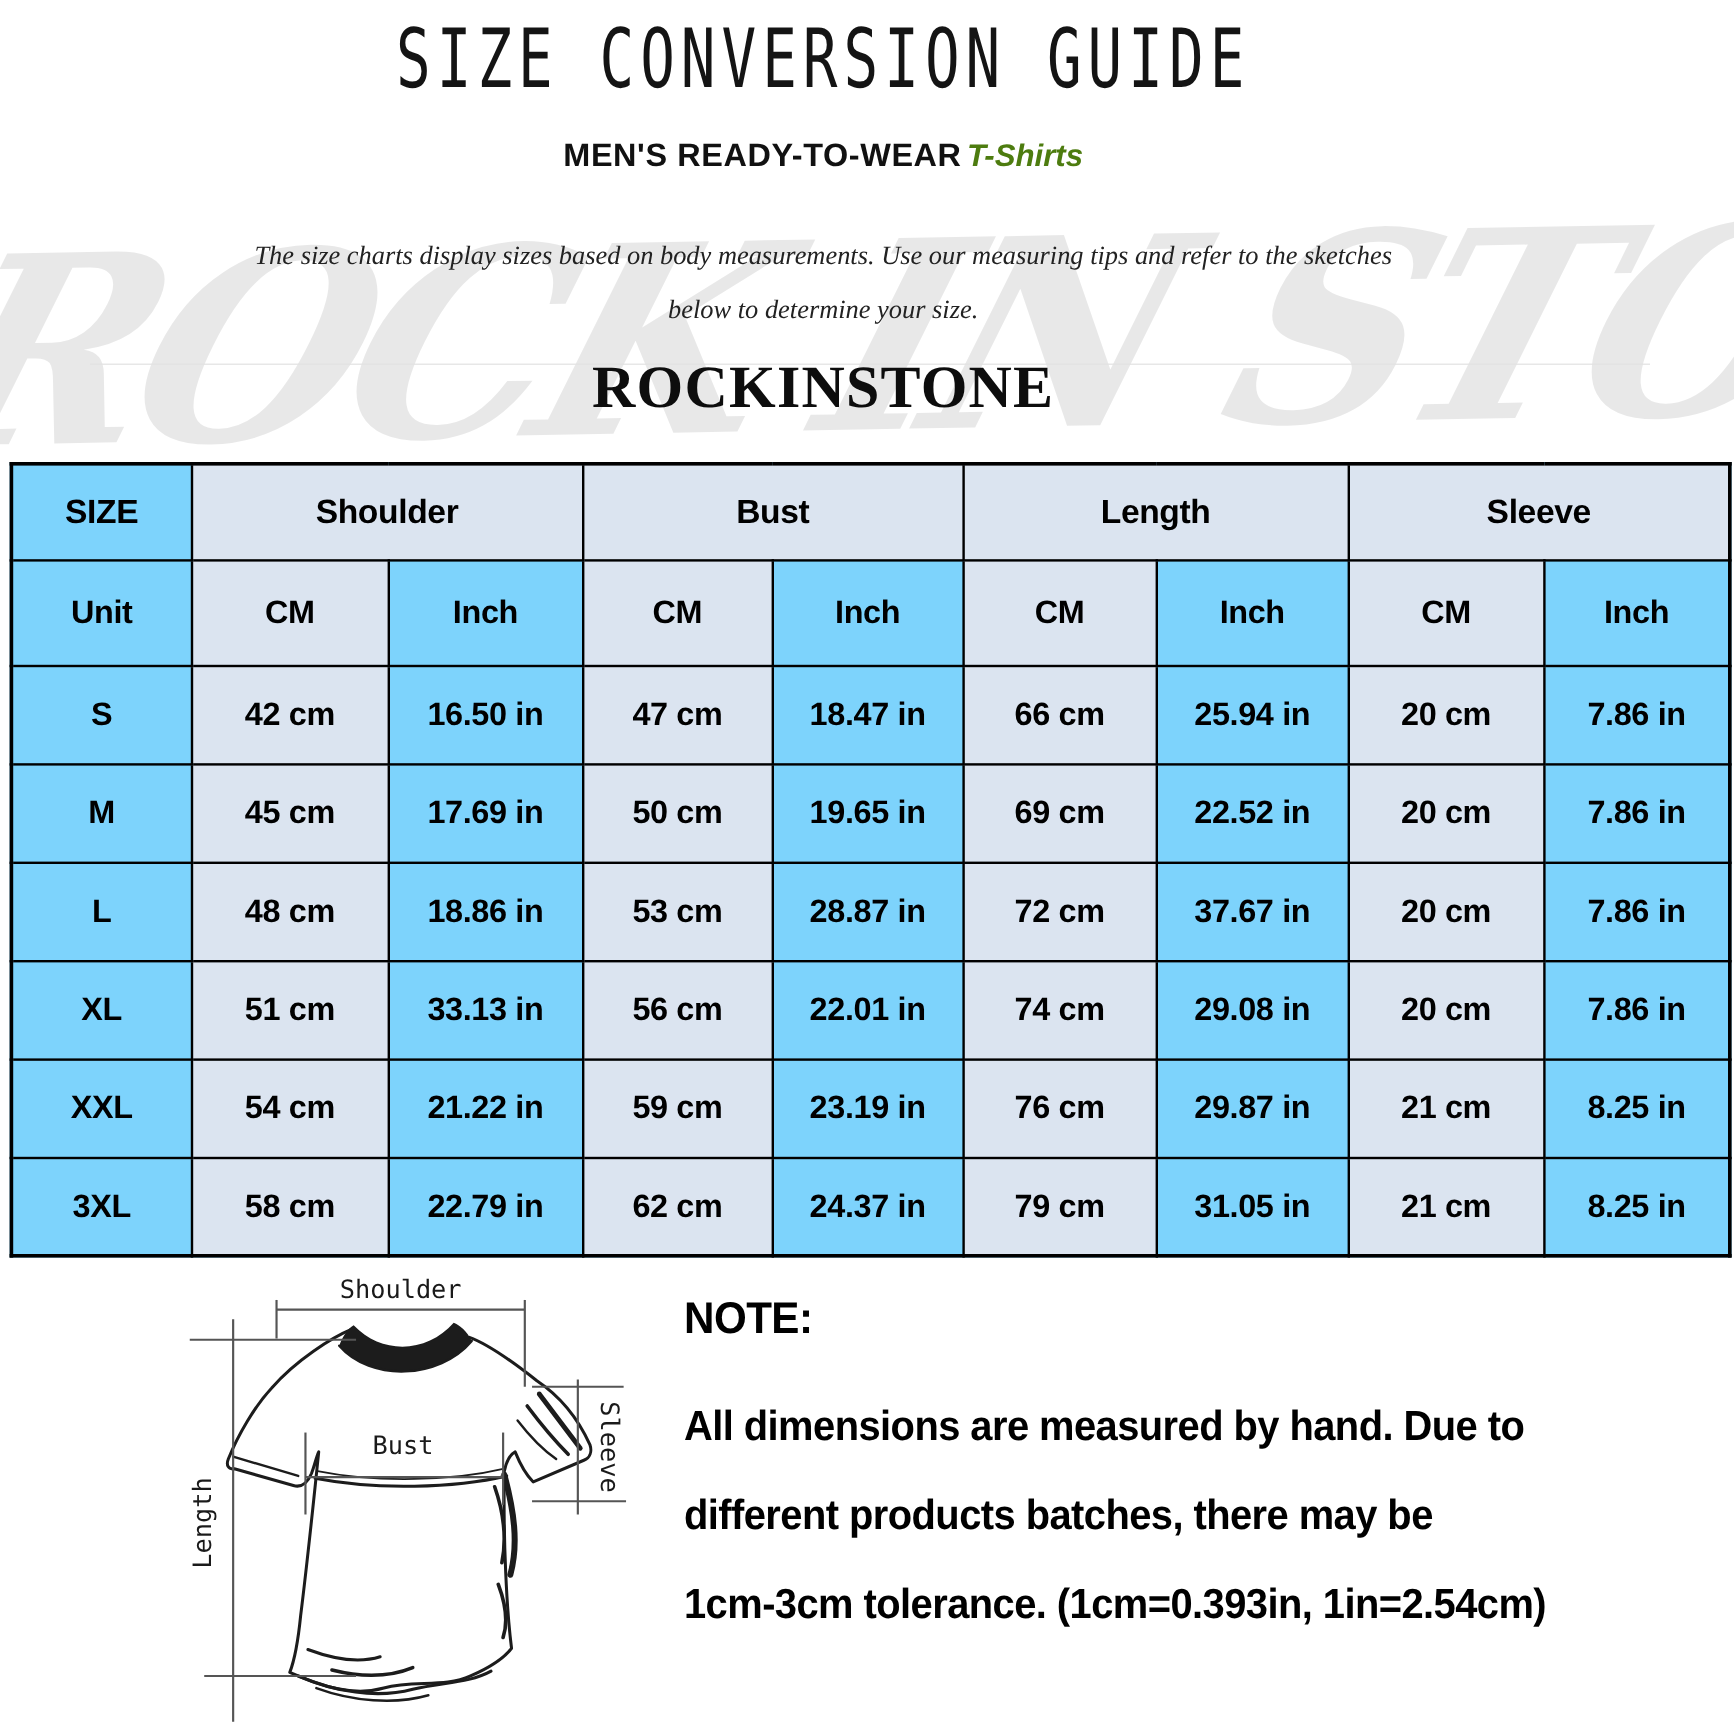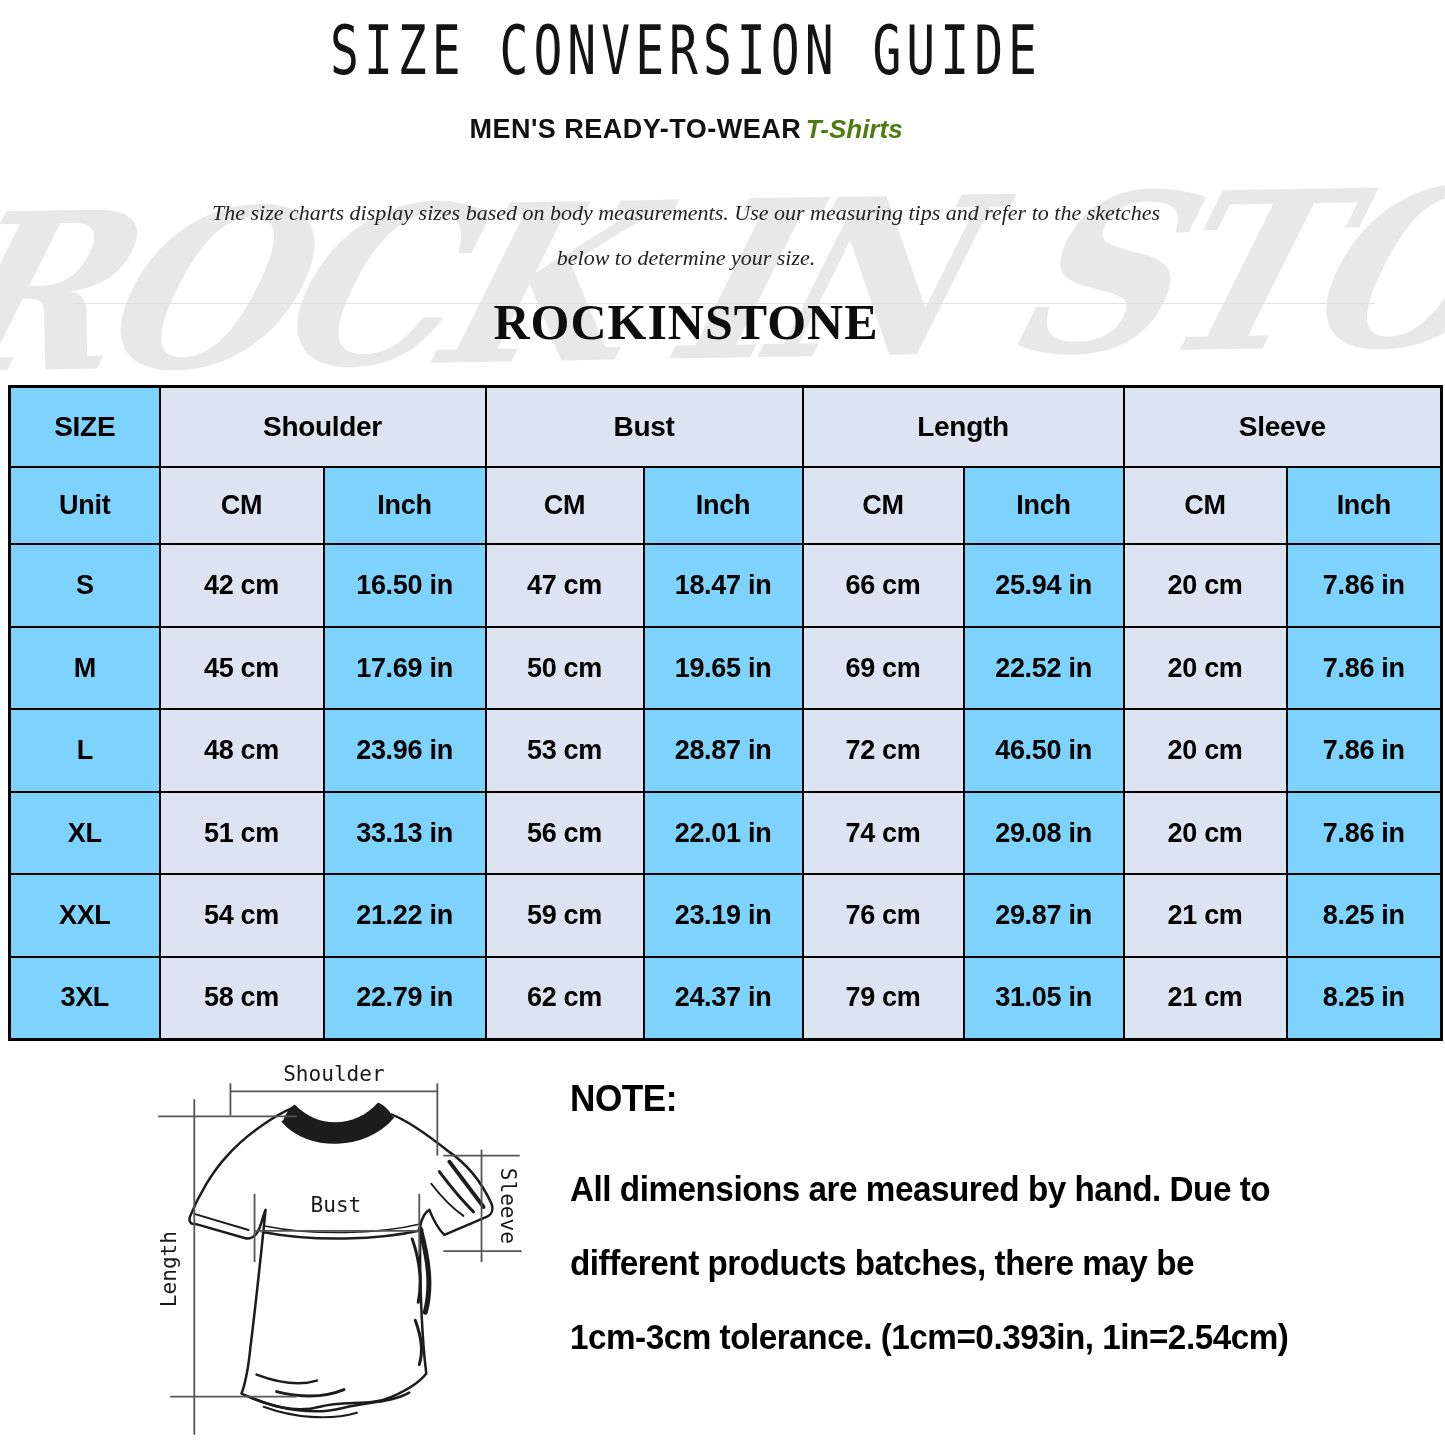--- a/index.html
+++ b/index.html
@@ -105,21 +105,21 @@
     font-weight: bold;
     letter-spacing: -0.3px;
     padding: 0;
   }
   #size-table .group-hdr { font-size: 28px; }
   #size-table .size-hdr  { font-size: 28px; }
   #size-table .unit-cell { font-size: 27px; }
   #size-table td { font-size: 27px; }
   #size-table .blue { background: #dbe4f0; }
   #size-table tr.hdr-row  { height: 80px; }
-  #size-table tr.unit-row { height: 77px; }
+  #size-table tr.unit-row { height: 88px; }
   #size-table tr.data-row { height: 82px; }
 
   
   #tshirt-diagram {
     position: absolute;
     left: 128px; top: 1043px;
     width: 462px; height: 402px;
     z-index: 2;
   }
   #tshirt-diagram text {
@@ -225,25 +225,25 @@
         <td class="blue">50 cm</td>
         <td>19.65 in</td>
         <td class="blue">69 cm</td>
         <td>22.52 in</td>
         <td class="blue">20 cm</td>
         <td>7.86 in</td>
       </tr>
       <tr class="data-row">
         <td>L</td>
         <td class="blue">48 cm</td>
-        <td>23.96 in</td>
+        <td>18.86 in</td>
         <td class="blue">53 cm</td>
         <td>28.87 in</td>
         <td class="blue">72 cm</td>
-        <td>46.50 in</td>
+        <td>37.67 in</td>
         <td class="blue">20 cm</td>
         <td>7.86 in</td>
       </tr>
       <tr class="data-row">
         <td>XL</td>
         <td class="blue">51 cm</td>
         <td>33.13 in</td>
         <td class="blue">56 cm</td>
         <td>22.01 in</td>
         <td class="blue">74 cm</td>

